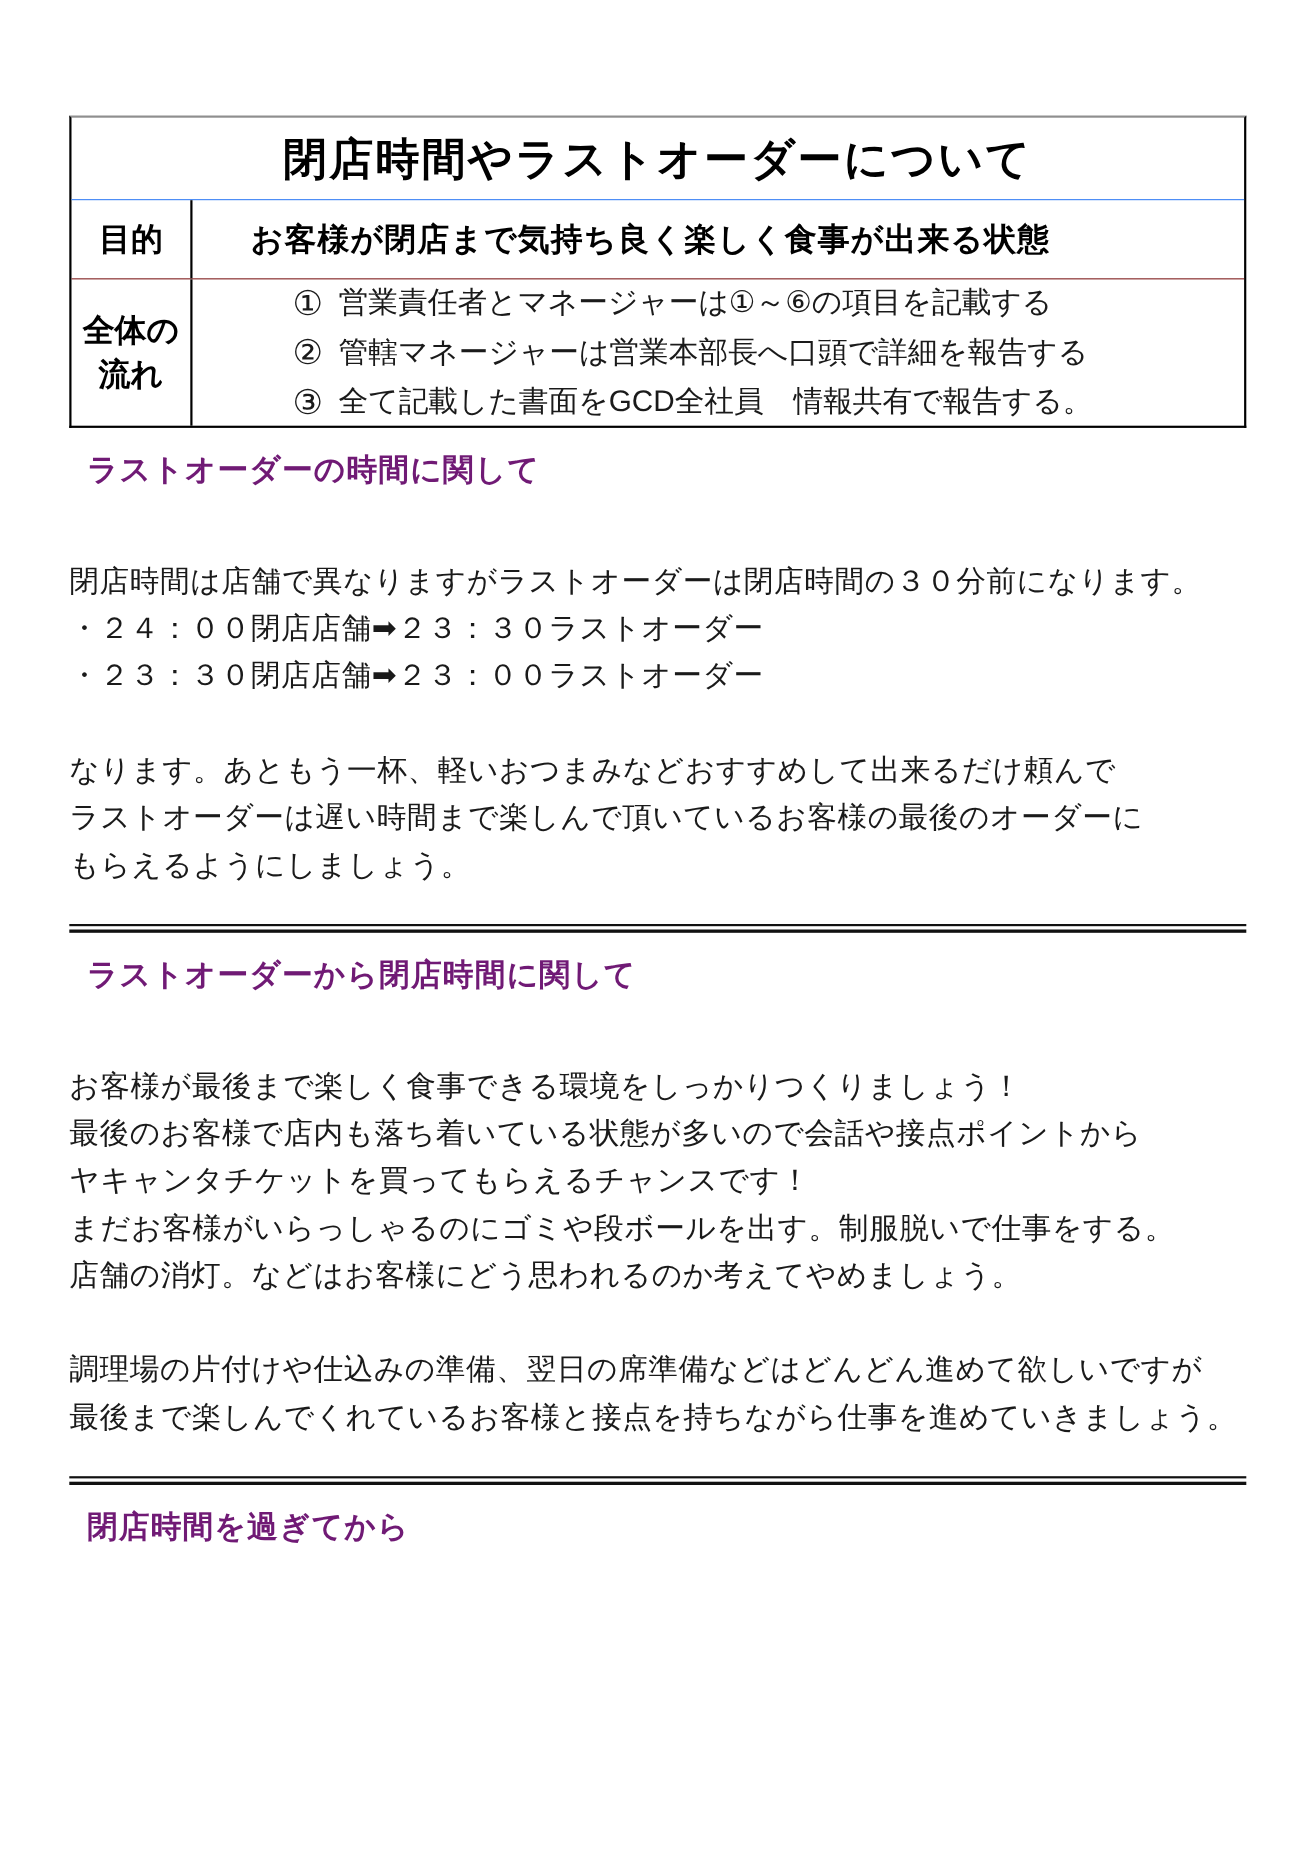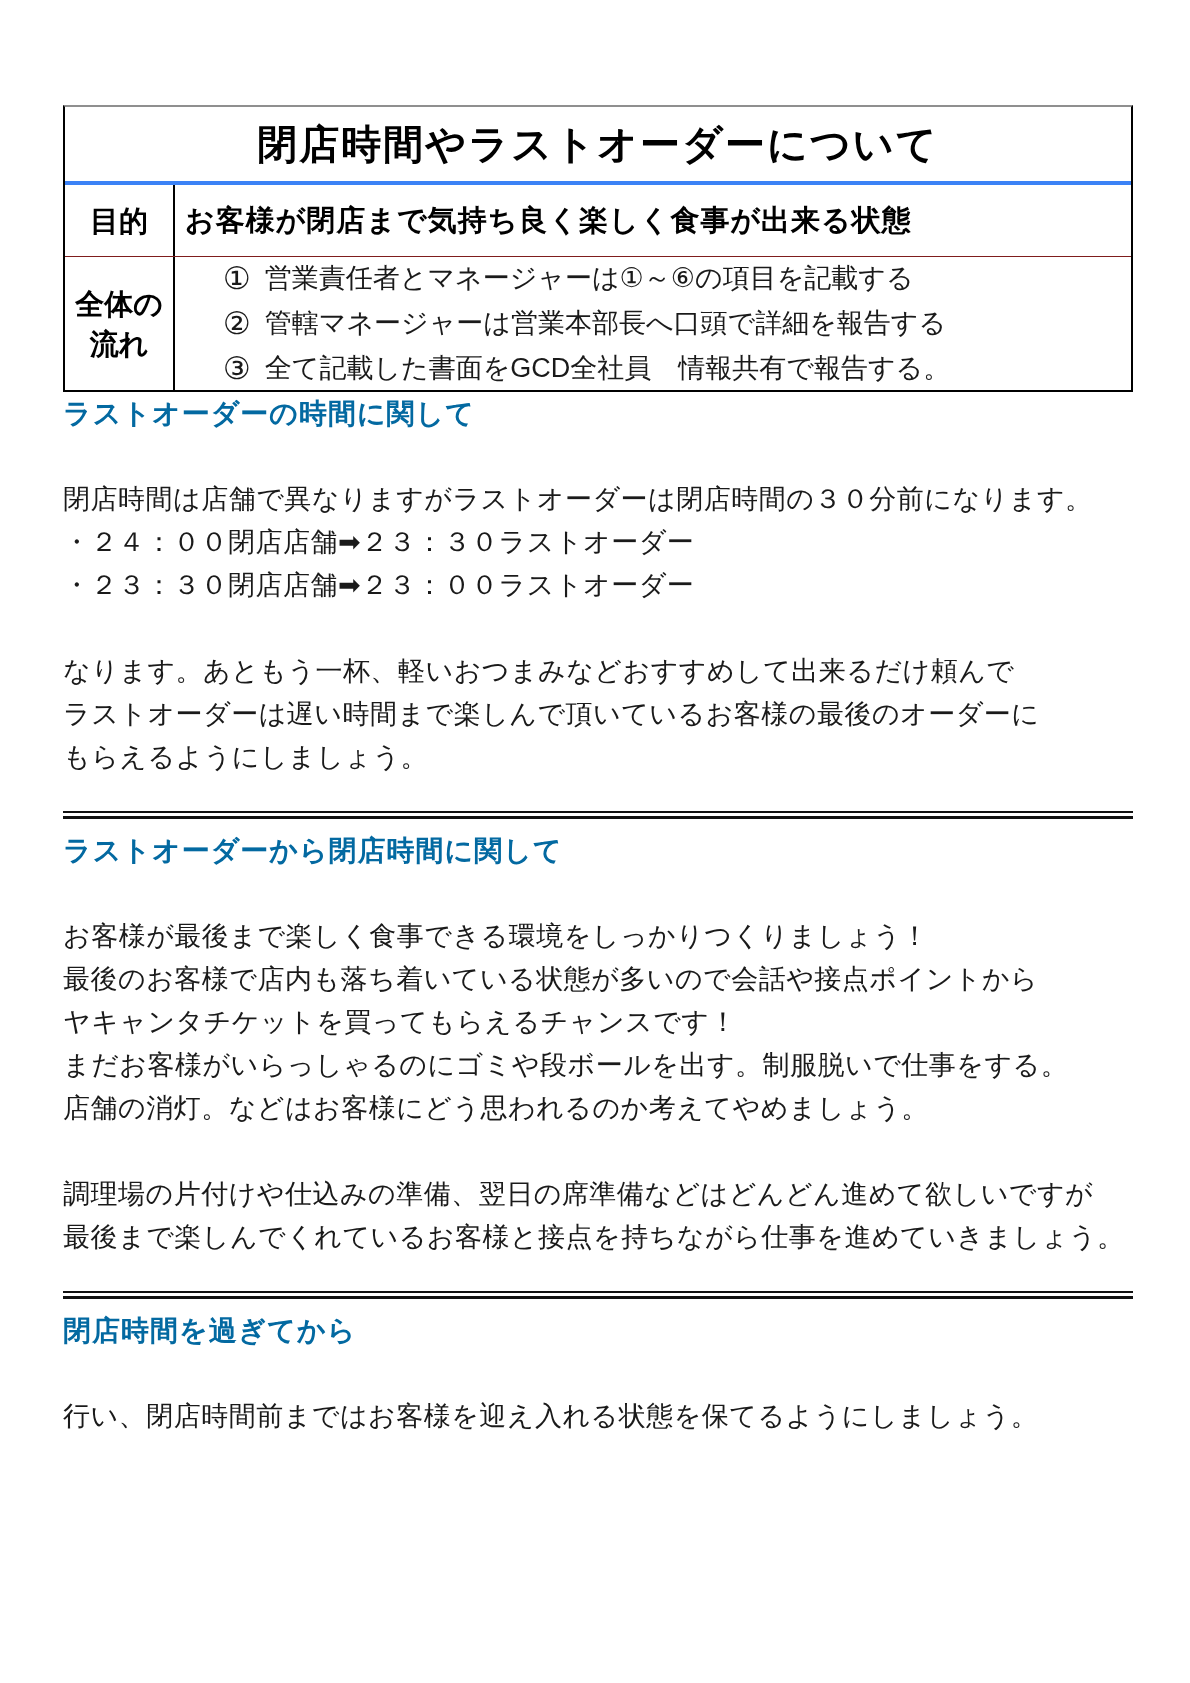--- a/index.html
+++ b/index.html
@@ -32,21 +32,21 @@
   }
   .t-title {
     height: 74px;
     display: flex;
     align-items: center;
     justify-content: center;
     font-size: 40px;
     font-weight: bold;
     letter-spacing: 2px;
     color: #000;
-    border-bottom: 4px solid #3b82f6;
+    border-bottom: 1px solid #3b82f6;
   }
   .t-row { display: flex; }
   .t-row.row-purpose { height: 71px; border-bottom: 1px solid #7f1d1d; }
   .t-row.row-flow { height: 133px; gap: 36px; }
   .t-label {
     flex: 0 0 110px;
     width: 110px;
     box-sizing: border-box;
     border-right: 2px solid #000;
     display: flex;
@@ -56,20 +56,21 @@
     font-size: 29px;
     font-weight: bold;
     line-height: 40px;
     color: #000;
   }
   .t-content {
     flex: 1 1 auto;
     display: flex;
     align-items: center;
     padding: 0 8px 0 10px;
+    margin-left: 43px;
   }
   .purpose-text {
     font-size: 29px;
     font-weight: bold;
     letter-spacing: 1px;
     color: #000;
   }
   .t-content.flow-items {
     flex-direction: column;
     align-items: flex-start;
@@ -85,26 +86,26 @@
     white-space: pre;
   }
   .flow-num {
     font-size: 31px;
     color: #1a1a1a;
     margin-right: 14px;
   }
 
   
   .section-heading {
-    margin: 0;
+    margin: 16px;
     font-size: 28px;
     font-weight: bold;
     letter-spacing: 1px;
     line-height: 43px;
-    color: #0369a1;
+    color: #701a75;
   }
   .section:first-of-type .section-heading { margin-top: 8px; }
   .line {
     font-size: 27px;
     line-height: 43px;
     min-height: 43px;
     letter-spacing: 0.5px;
     white-space: pre-wrap;
     color: #1a1a1a;
   }
@@ -177,16 +178,15 @@
     <div class="line">店舗の消灯。などはお客様にどう思われるのか考えてやめましょう。</div>
     <div class="line"></div>
     <div class="line">調理場の片付けや仕込みの準備、翌日の席準備などはどんどん進めて欲しいですが</div>
     <div class="line">最後まで楽しんでくれているお客様と接点を持ちながら仕事を進めていきましょう。</div>
   </div>
 
   <div class="section">
     <div class="divider"></div>
     <h2 class="section-heading">閉店時間を過ぎてから</h2>
     <div class="line"></div>
-    <div class="line">行い、閉店時間前まではお客様を迎え入れる状態を保てるようにしましょう。</div>
   </div>
 
 </div>
 
 </body></html>

